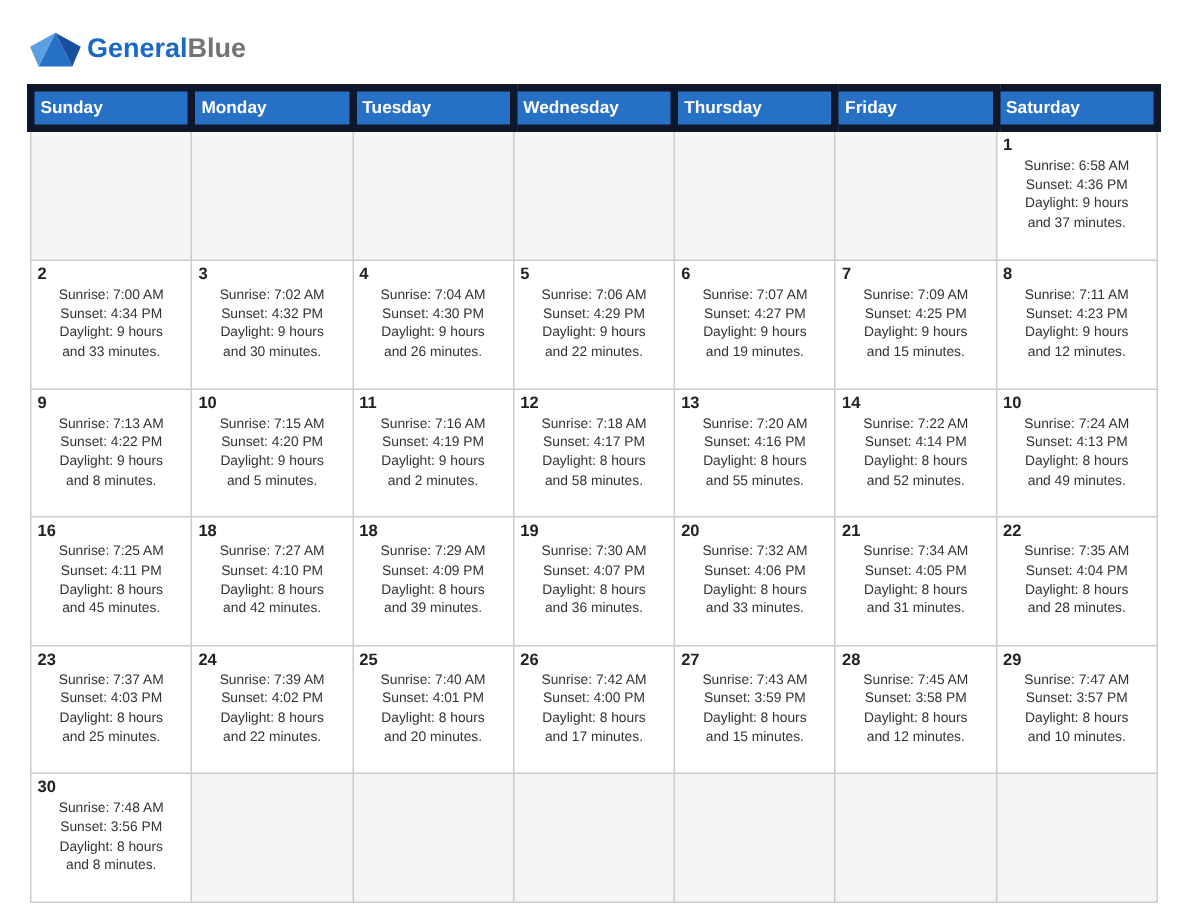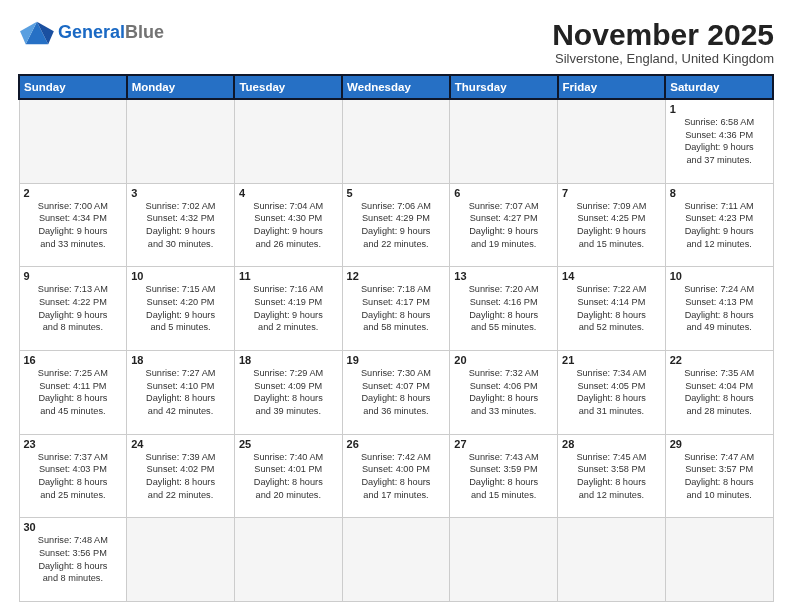--- a/index.html
+++ b/index.html
@@ -61,21 +61,21 @@
       border-collapse: collapse;
       width: 100%;
       table-layout: fixed;
     }
     .calendar thead tr th {
       background: #2670c5;
       color: #fff;
       font-size: 11.5px;
       font-weight: bold;
       padding: 5px 4px;
-      border: 2px solid #0f172a;
+      border: 5px solid #0f172a;
       text-align: left;
     }
     .calendar tbody tr td {
       border: 1px solid #ccc;
       vertical-align: top;
       padding: 3px 4px;
       font-size: 9.2px;
       color: #222;
       background: #fff;
       width: calc(100% / 7);
@@ -107,24 +107,20 @@
     <div class="logo">
       <svg class="logo-icon" viewBox="0 0 38 32" xmlns="http://www.w3.org/2000/svg">
         <polygon points="8,28 20,4 32,28" fill="#2670c5"></polygon>
         <polygon points="20,4 32,28 38,14" fill="#1a4fa0"></polygon>
         <polygon points="20,4 8,28 2,14" fill="#5a9fe0"></polygon>
       </svg>
       <div class="logo-text">
         <div><span>General</span><span style="color:#737373;font-weight:bold;">Blue</span></div>
       </div>
     </div>
-    <div class="title-block">
-      <div class="month-title">November 2025</div>
-      <div class="subtitle">Silverstone, England, United Kingdom</div>
-    </div>
   </div>
 
   <table class="calendar">
     <thead>
       <tr>
       <th>Sunday</th>
           <th>Monday</th>
           <th>Tuesday</th>
           <th>Wednesday</th>
           <th>Thursday</th>

